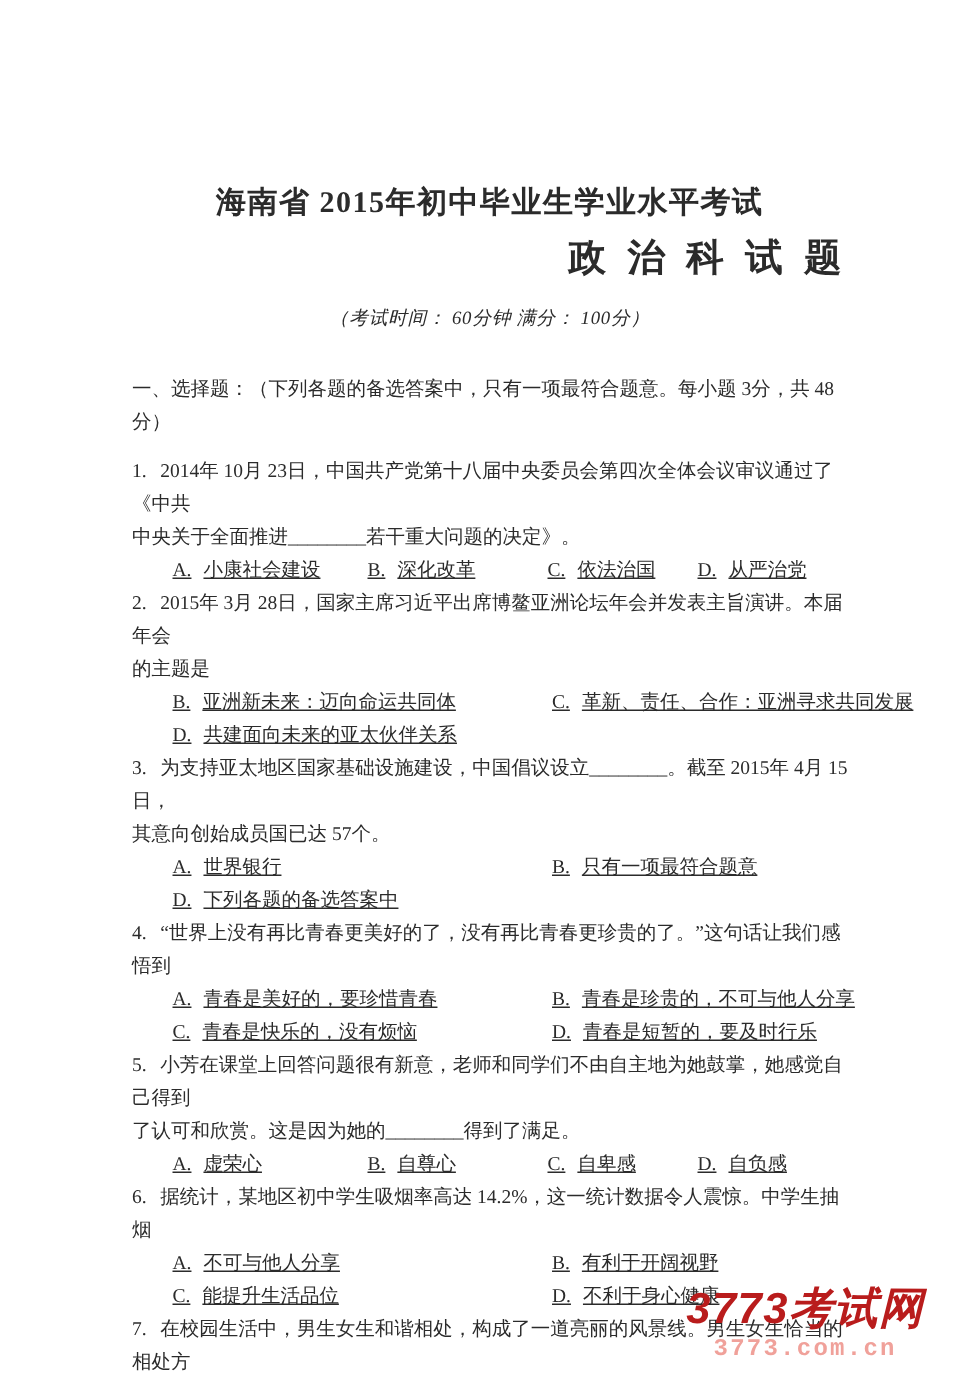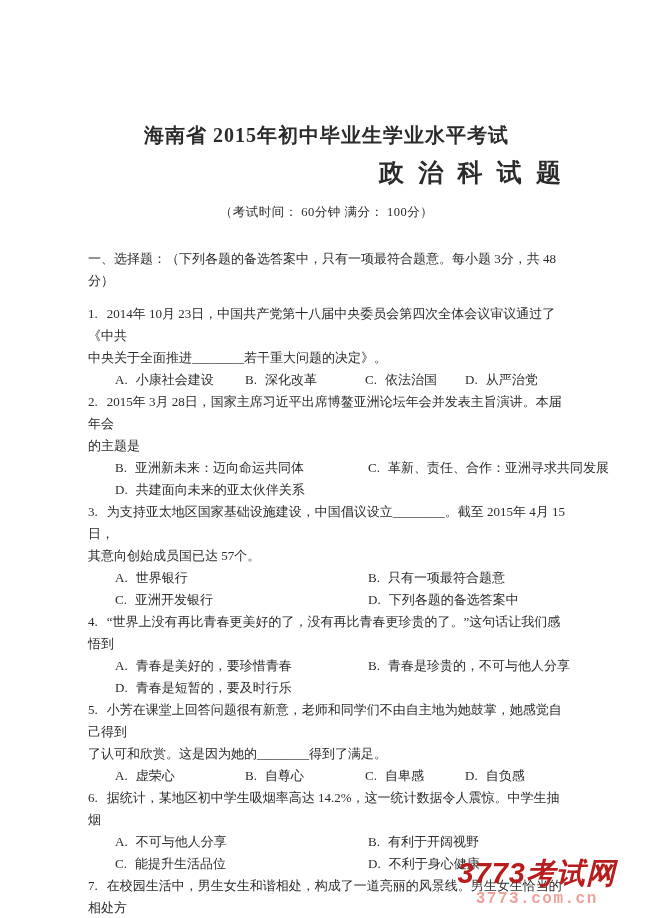--- a/index.html
+++ b/index.html
@@ -29,20 +29,21 @@
     font-weight: bold;
     letter-spacing: 4px;
     line-height: 30px;
   }
   .exam-info {
     margin-top: 15px;
     text-align: center;
     font-size: 12.5px;
     line-height: 18px;
     letter-spacing: 0.5px;
+    font-style: italic;
   }
   .section-heading {
     margin-top: 27px;
     font-size: 13px;
     line-height: 22px;
   }
   .questions { margin-top: 11px; }
   .question { margin: 0; }
   .stem {
     margin: 0;
@@ -52,21 +53,21 @@
   .qnum { margin-right: 9px; }
   .stem-text { white-space: pre-wrap; }
   .opts {
     display: grid;
     padding-left: 27px;
     font-size: 13px;
     line-height: 22px;
   }
   .opts-inline  { grid-template-columns: 130px 120px 100px auto; }
   .opts-twocol  { grid-template-columns: 253px auto; }
-  .opt { white-space: nowrap; }
+  .opt { white-space: nowrap; text-decoration: underline; }
   .opt-label { margin-right: 8px; }
 
   .watermark {
     position: absolute;
     right: 34px;
     bottom: 10px;
     text-align: center;
     font-family: "Liberation Sans", "DejaVu Sans", sans-serif;
     user-select: none;
   }
@@ -134,35 +135,35 @@
   <div class="question">
     <p class="stem">
       <span class="qnum">3.</span><span class="stem-text">为支持亚太地区国家基础设施建设，中国倡议设立________。截至 2015年 4月 15日，
 其意向创始成员国已达 57个。</span>
     </p>
     <div class="opts opts-twocol">
   <span class="opt"><span class="opt-label">A.</span><span class="opt-text">世界银行</span></span>
 
   <span class="opt"><span class="opt-label">B.</span><span class="opt-text">只有一项最符合题意</span></span>
 
-  <span class="opt"><span class="opt-label">C.</span><span class="opt-text">亚洲开发银行</span></span>
 
   <span class="opt"><span class="opt-label">D.</span><span class="opt-text">下列各题的备选答案中</span></span>
 </div>
   </div>
 
   <div class="question">
     <p class="stem">
       <span class="qnum">4.</span><span class="stem-text">“世界上没有再比青春更美好的了，没有再比青春更珍贵的了。”这句话让我们感悟到</span>
     </p>
     <div class="opts opts-twocol">
   <span class="opt"><span class="opt-label">A.</span><span class="opt-text">青春是美好的，要珍惜青春</span></span>
 
   <span class="opt"><span class="opt-label">B.</span><span class="opt-text">青春是珍贵的，不可与他人分享</span></span>
 
+  <span class="opt"><span class="opt-label">C.</span><span class="opt-text">青春是快乐的，没有烦恼</span></span>
 
   <span class="opt"><span class="opt-label">D.</span><span class="opt-text">青春是短暂的，要及时行乐</span></span>
 </div>
   </div>
 
   <div class="question">
     <p class="stem">
       <span class="qnum">5.</span><span class="stem-text">小芳在课堂上回答问题很有新意，老师和同学们不由自主地为她鼓掌，她感觉自己得到
 了认可和欣赏。这是因为她的________得到了满足。</span>
     </p>

